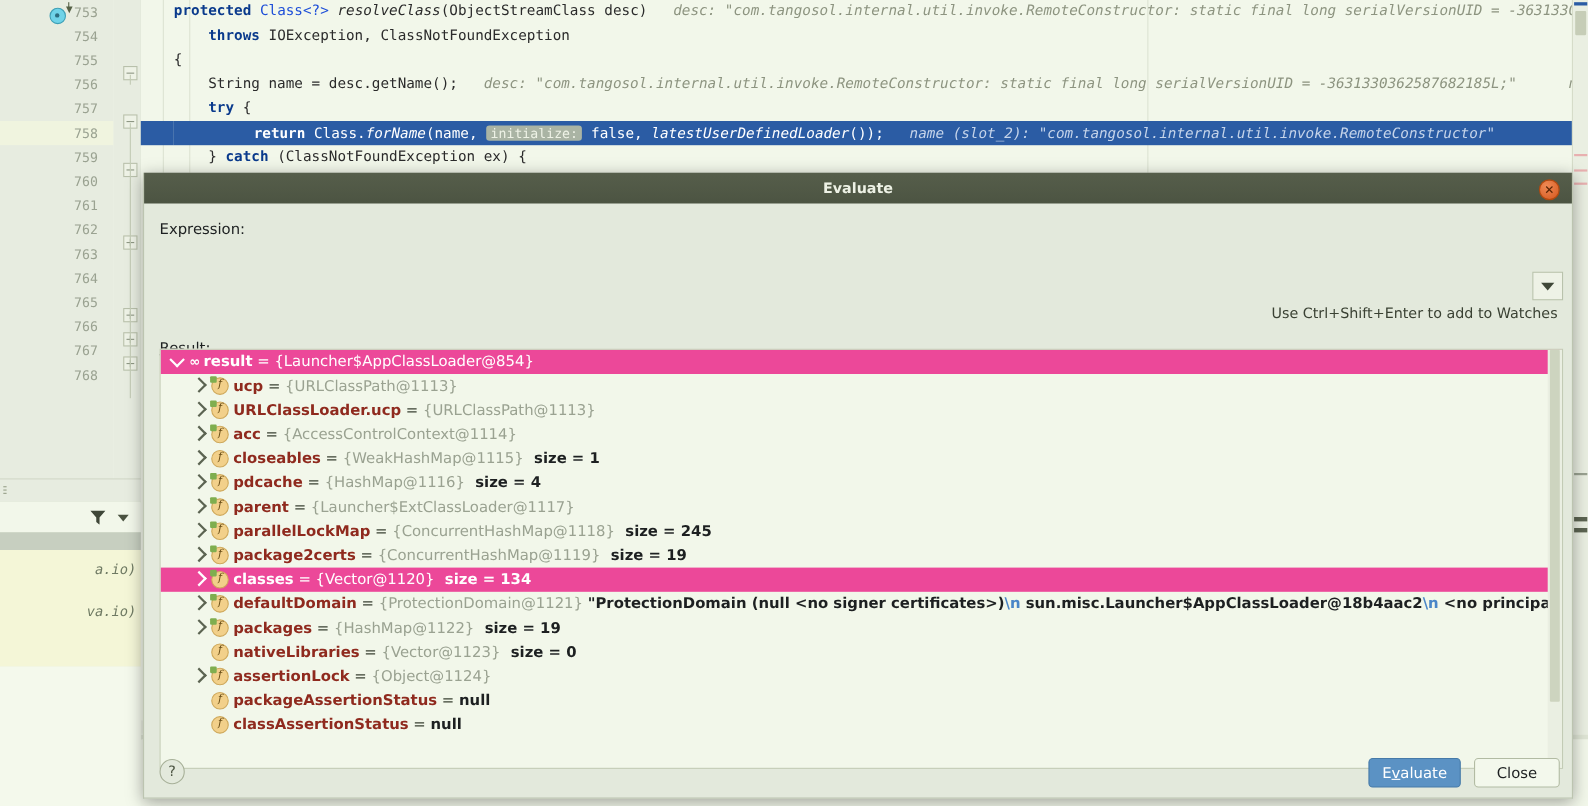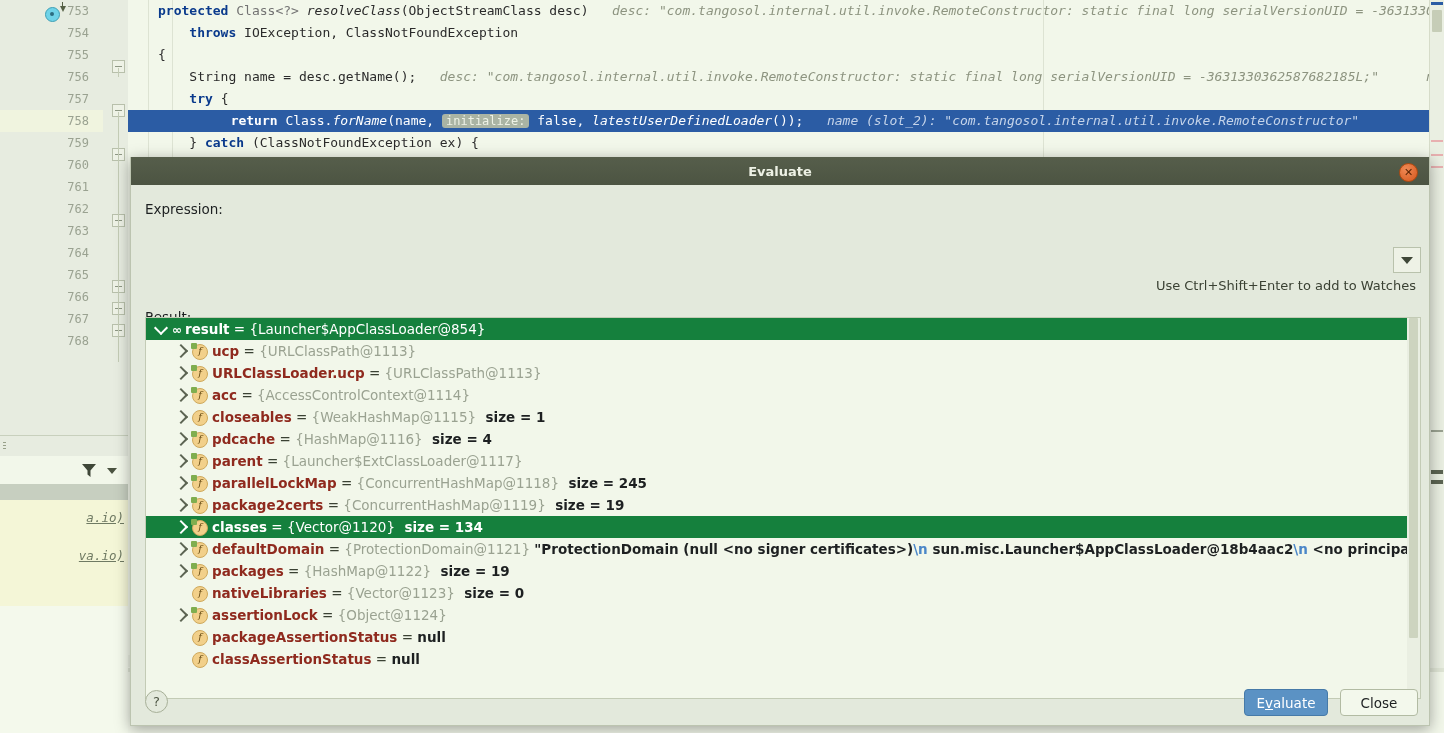--- a/index.html
+++ b/index.html
@@ -34,21 +34,21 @@
     text-align:right;padding-right:14px;box-sizing:border-box;
     font-family:"DejaVu Sans Mono","Liberation Mono",monospace;
     font-size:12px;color:#9aa291;line-height:22px;
   }
   .codeline{
     position:absolute;left:0;right:0;height:22px;line-height:22px;
     font-family:"DejaVu Sans Mono","Liberation Mono",monospace;
     font-size:13px;white-space:pre;color:#2b2b2b;
   }
   .kw{color:#0a3a8c;font-weight:bold;}
-  .ty{color:#737373;}
+  .ty{color:#1d4ed8;}
   .mth{color:#2b2b2b;font-style:italic;}
   .hint{color:#8d9480;font-style:italic;}
   .plain{color:#2b2b2b;}
   .selline{background:#2b5ca4;color:#ffffff;}
   .selline .kw,.selline .ty,.selline .mth,.selline .plain{color:#ffffff;}
   .selline .hint{color:#c5d4ea;}
   .param-chip{
     background:#aab4a4;color:#eef2e6;border-radius:3px;
     padding:0 4px;font-style:normal;font-size:12px;
   }
@@ -111,21 +111,21 @@
   .bp-caret{
     position:absolute;left:107px;top:32px;width:0;height:0;
     border-left:5px solid transparent;border-right:5px solid transparent;
     border-top:6px solid #4a5240;
   }
   .bp-head{position:absolute;left:0;top:48px;width:128px;height:16px;background:#c7cfc0;}
   .bp-rows{position:absolute;left:0;top:64px;width:128px;height:106px;background:#f4f6d7;}
   .bp-row{
     position:absolute;right:4px;white-space:nowrap;
     font-family:"DejaVu Sans Mono","Liberation Mono",monospace;
-    font-size:12.5px;font-style:italic;color:#6f7a63;text-decoration:underline;
+    font-size:12.5px;font-style:italic;color:#6f7a63;
   }
   .bp-rest{position:absolute;left:0;top:170px;width:128px;height:128px;background:#f4f9ec;}
 
   
   #dialog{
     position:absolute;left:130px;top:157px;width:1300px;height:569px;
     background:#e3e9dc;
     box-shadow:0 3px 14px rgba(0,0,0,.35);
     border:1px solid #bcc4b0;border-top:none;
     box-sizing:border-box;
@@ -182,21 +182,21 @@
 
   .tree{
     position:absolute;left:14px;top:132px;width:1276px;height:382px;
     background:#f2f7ea;border:1px solid #c3cbb5;box-sizing:border-box;
     overflow:hidden;
   }
   .trow{
     position:relative;height:22px;line-height:22px;white-space:nowrap;
     font-size:13.5px;padding-left:4px;overflow:hidden;
   }
-  .trow.sel{background:#15803d;}
+  .trow.sel{background:#ec4899;}
   .trow.sel *{color:#ffffff !important;}
   .tw{display:inline-block;width:22px;text-align:center;color:#6d7562;font-size:11px;vertical-align:middle;}
   .chev{display:inline-block;width:8px;height:8px;border-right:2px solid #5c6452;border-bottom:2px solid #5c6452;transform:rotate(-45deg);vertical-align:middle;margin-bottom:2px;}
   .chev.down{transform:rotate(45deg);margin-bottom:4px;}
   .trow.sel .chev{border-color:#ffffff;}
   .ficon{
     display:inline-block;width:14px;height:14px;border-radius:50%;
     background:#f2d08a;border:1px solid #c9a košile;
     vertical-align:middle;margin-right:4px;position:relative;
   }

